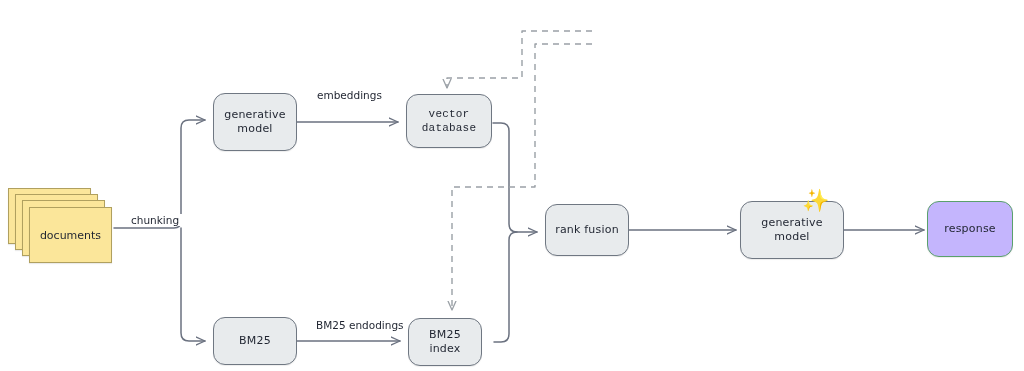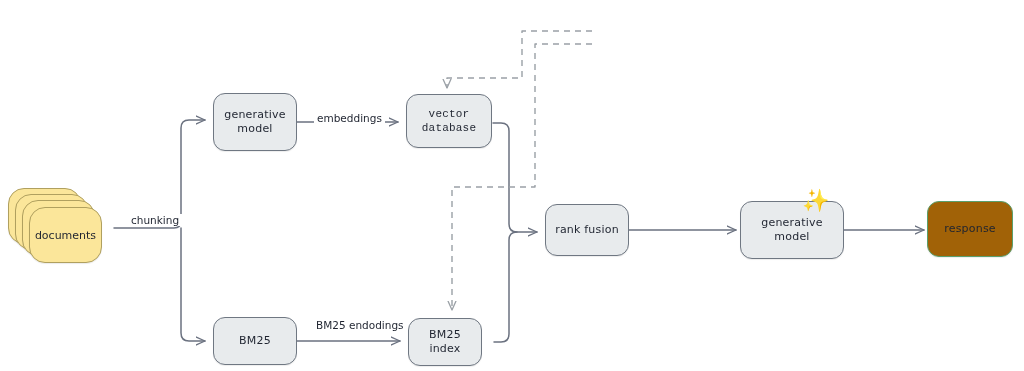--- a/index.html
+++ b/index.html
@@ -41,37 +41,37 @@
     letter-spacing: .2px;
     box-shadow: 0 1px 1px rgba(0,0,0,0.07);
   }
   .node .lbl {
     display: block;
     white-space: pre-line;
     padding: 0 4px;
   }
   .node.gray   { background: #e8ebed; border-color: #6f7782; }
   .node.blue   { background: #90caf9; border-color: #4f7ea3; }
-  .node.green  { background: #a16207; border-color: #5aa06c; }
+  .node.green  { background: #c4b5fd; border-color: #5aa06c; }
 
   
   #documents-stack {
     position: absolute;
     left: 8px;
     top: 188px;
     width: 108px;
     height: 78px;
   }
   #documents-stack .card {
     position: absolute;
     box-sizing: border-box;
     background: #fbe69a;
     border: 1.6px solid #b0a05f;
-    border-radius: 16px;
-    width: 73px;
+    border-radius: 0;
+    width: 83px;
     height: 56px;
     box-shadow: 0 1px 1px rgba(0,0,0,0.08);
   }
   #documents-stack .c1 { left: 0px;  top: 0px;  }
   #documents-stack .c2 { left: 7px;  top: 6px;  }
   #documents-stack .c3 { left: 14px; top: 12px; }
   #documents-stack .c4 {
     left: 21px; top: 19px;
     display: flex; align-items: center; justify-content: center;
     font-size: 11px; color: #1f2430;
@@ -174,16 +174,16 @@
     <span class="lbl">generative
 model</span>
   </div>
   <div id="sparkles">✨</div>
 
   <div class="node green" style="left:927px; top:201px; width:86px; height:56px;">
     <span class="lbl">response</span>
   </div>
 
   <div class="edge-label" style="left:128px; top:214px;">chunking</div>
-  <div class="edge-label" style="left:314px; top:112px;">embeddings</div>
+  <div class="edge-label" style="left:314px; top:89px;">embeddings</div>
   <div class="edge-label" style="left:313px; top:319px;">BM25 endodings</div>
 
 </div>
 
 </body></html>

